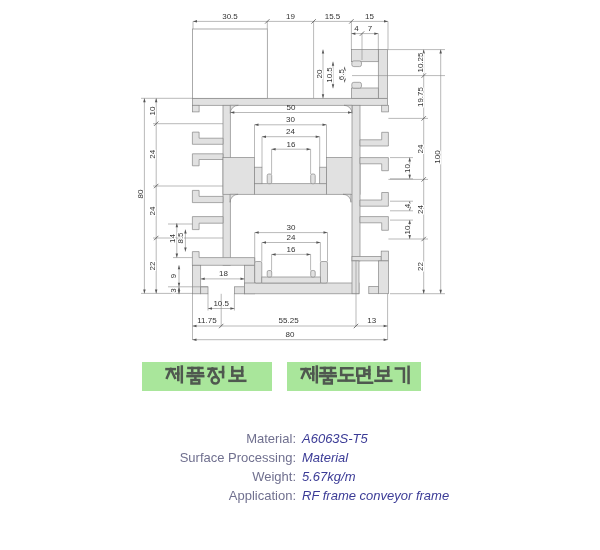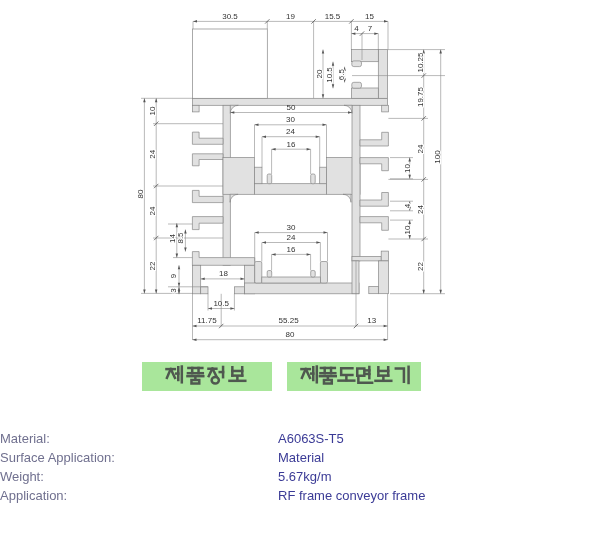--- a/index.html
+++ b/index.html
@@ -1,19 +1,19 @@
 <!DOCTYPE html>
 <html><head><meta charset="utf-8">
 <style>
 html,body{margin:0;padding:0;background:#ffffff;width:600px;height:550px;overflow:hidden;}
 body{font-family:"Liberation Sans", sans-serif;position:relative;}
 #info{position:absolute;top:428.5px;left:0;width:600px;font-size:13px;}
 #info .row{height:19px;line-height:19px;white-space:nowrap;}
-#info .l{display:inline-block;width:272px;text-align:left;color:#70708f;}
-#info .v{color:#3b3b96;padding-left:6px;}
+#info .l{display:inline-block;width:272px;text-align:right;color:#70708f;padding-left:24px;}
+#info .v{color:#3b3b96;padding-left:6px;font-style:italic;}
 </style></head>
 <body>
 <svg width="600" height="550" viewBox="0 0 600 550" style="position:absolute;left:0;top:0">
 <g>
 <rect x="192.5" y="98.3" width="195.1" height="7.0" fill="#e1e1e1" stroke="#878787" stroke-width="0.7"></rect>
 <rect x="223.0" y="105.3" width="7.3" height="160.0" fill="#e1e1e1" stroke="#878787" stroke-width="0.7"></rect>
 <rect x="192.4" y="105.3" width="6.7" height="6.6" fill="#e1e1e1" stroke="#878787" stroke-width="0.7"></rect>
 <path d="M192.4,132.1 h6.7 v6.1 h23.9 v6.1 h-30.6 z" fill="#e1e1e1" stroke="#878787" stroke-width="0.7"></path>
 <path d="M192.4,153.8 h30.6 v5.7 h-23.9 v6.3 h-6.7 z" fill="#e1e1e1" stroke="#878787" stroke-width="0.7"></path>
 <path d="M192.4,190.4 h6.7 v6.0 h23.9 v6.2 h-30.6 z" fill="#e1e1e1" stroke="#878787" stroke-width="0.7"></path>
@@ -315,16 +315,16 @@
       <path d="M9,11.6 V14.8"></path>
       <path d="M0.5,15.4 H17.5"></path>
     </g>
 <g transform="translate(393.5,366.5) scale(0.93)" stroke="#4f584f" stroke-width="2.69" fill="none" stroke-linecap="square">
       <path d="M2.5,2.2 H11.2 V16.5"></path>
       <path d="M16.2,0.3 V17.7"></path>
     </g>
 </svg>
 <div id="info">
 <div class="row"><span class="l">Material:</span><span class="v">A6063S-T5</span></div>
-<div class="row"><span class="l">Surface Application:</span><span class="v">Material</span></div>
+<div class="row"><span class="l">Surface Processing:</span><span class="v">Material</span></div>
 <div class="row"><span class="l">Weight:</span><span class="v">5.67kg/m</span></div>
 <div class="row"><span class="l">Application:</span><span class="v">RF frame conveyor frame</span></div>
 </div>
 
 </body></html>

